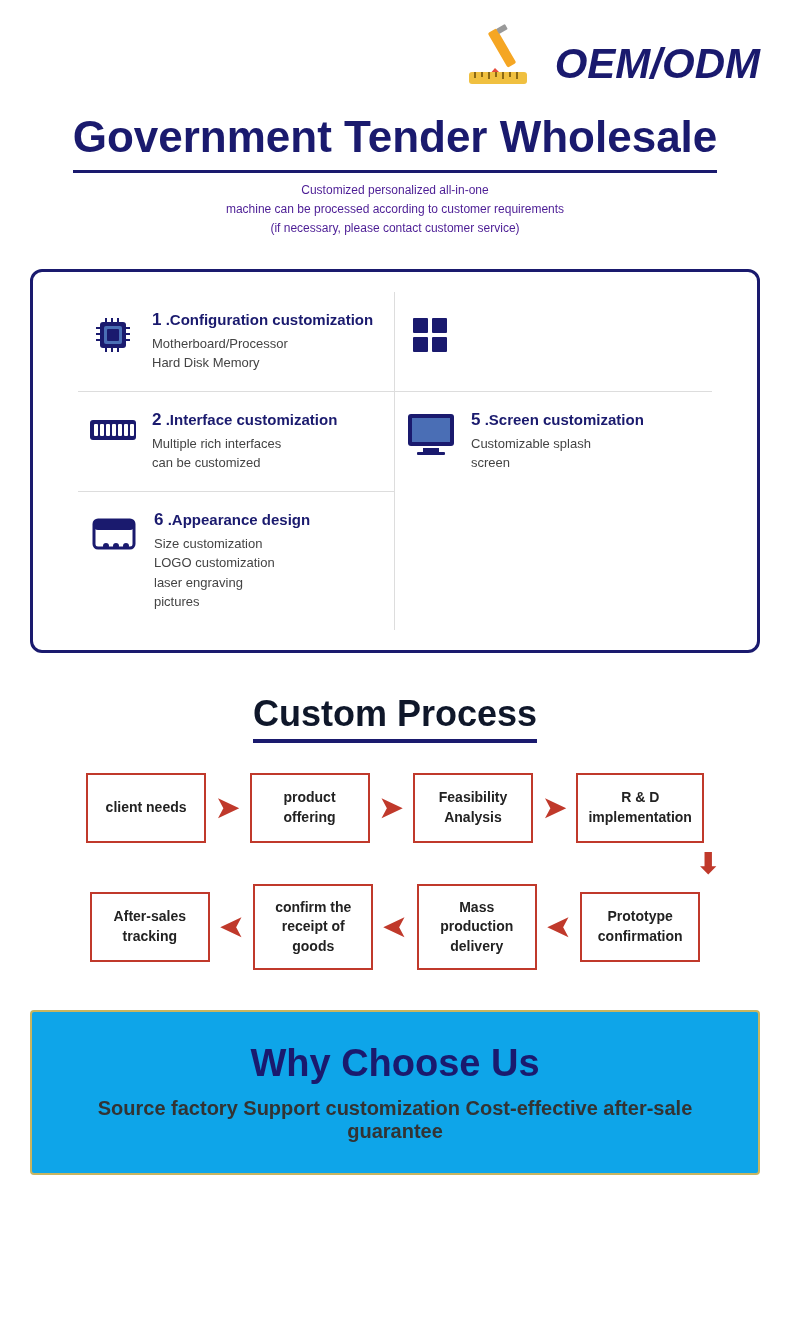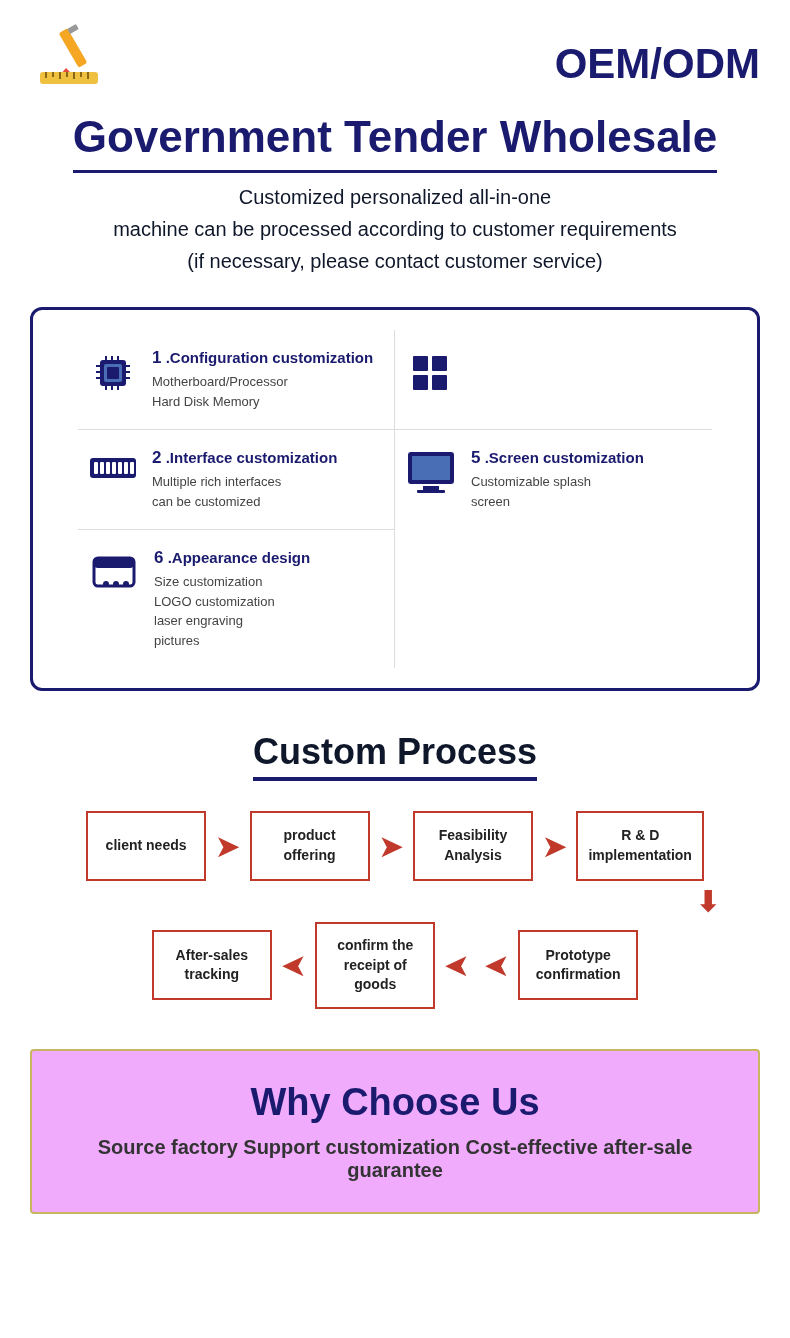--- a/index.html
+++ b/index.html
@@ -11,45 +11,46 @@
     }
 
     
     .header {
       text-align: center;
       padding: 20px 30px 10px;
     }
     .header-top {
       display: flex;
       align-items: center;
-      justify-content: space-between;
+      justify-content: flex-end;
       gap: 16px;
       margin-bottom: 4px;
+      font-style: italic;
     }
     .pencil-icon {
       font-size: 48px;
       line-height: 1;
     }
     .oem-title {
       font-size: 42px;
       font-weight: bold;
       color: #1a1a6e;
     }
     .gov-title {
       font-size: 44px;
       font-weight: bold;
       color: #1a1a6e;
       border-bottom: 3px solid #1a1a6e;
       display: inline-block;
       padding-bottom: 8px;
       margin-bottom: 8px;
     }
     .subtitle {
-      font-size: 20px;
-      color: #0f172a;
+      font-size: 12px;
+      color: #4c1d95;
       line-height: 1.6;
     }
 
     
     .custom-box {
       margin: 20px 30px;
       border: 3px solid #1a1a6e;
       border-radius: 12px;
       padding: 20px 45px;
       background: #fff;
@@ -150,21 +151,21 @@
       color: #c0392b;
       font-size: 28px;
       margin: 0 6px;
       font-weight: bold;
     }
 
     
     .why-section {
       margin: 20px 30px 30px;
       border: 2px solid #c8b560;
-      background: #f0abfc;
+      background: #0ea5e9;
       padding: 30px 20px;
       text-align: center;
       border-radius: 4px;
     }
     .why-title {
       font-size: 38px;
       font-weight: bold;
       color: #1a1a6e;
       margin-bottom: 12px;
     }
@@ -326,20 +327,21 @@
 
   
   <div class="arrow-down">⬇</div>
 
   
   <div class="process-row">
     <div class="process-box">After-sales<br>tracking</div>
     <div class="arrow-left" style="transform: scaleX(-1); display: inline-block;">➤</div>
     <div class="process-box">confirm the<br>receipt of<br>goods</div>
     <div class="arrow-left" style="transform: scaleX(-1); display: inline-block;">➤</div>
+    <div class="process-box">Mass<br>production<br>delivery</div>
     <div class="arrow-left" style="transform: scaleX(-1); display: inline-block;">➤</div>
     <div class="process-box">Prototype<br>confirmation</div>
   </div>
 </div>
 
 <div class="why-section">
   <div class="why-title">Why Choose Us</div>
   <div class="why-subtitle">Source factory  Support customization  Cost-effective after-sale guarantee</div>
 </div>
 

